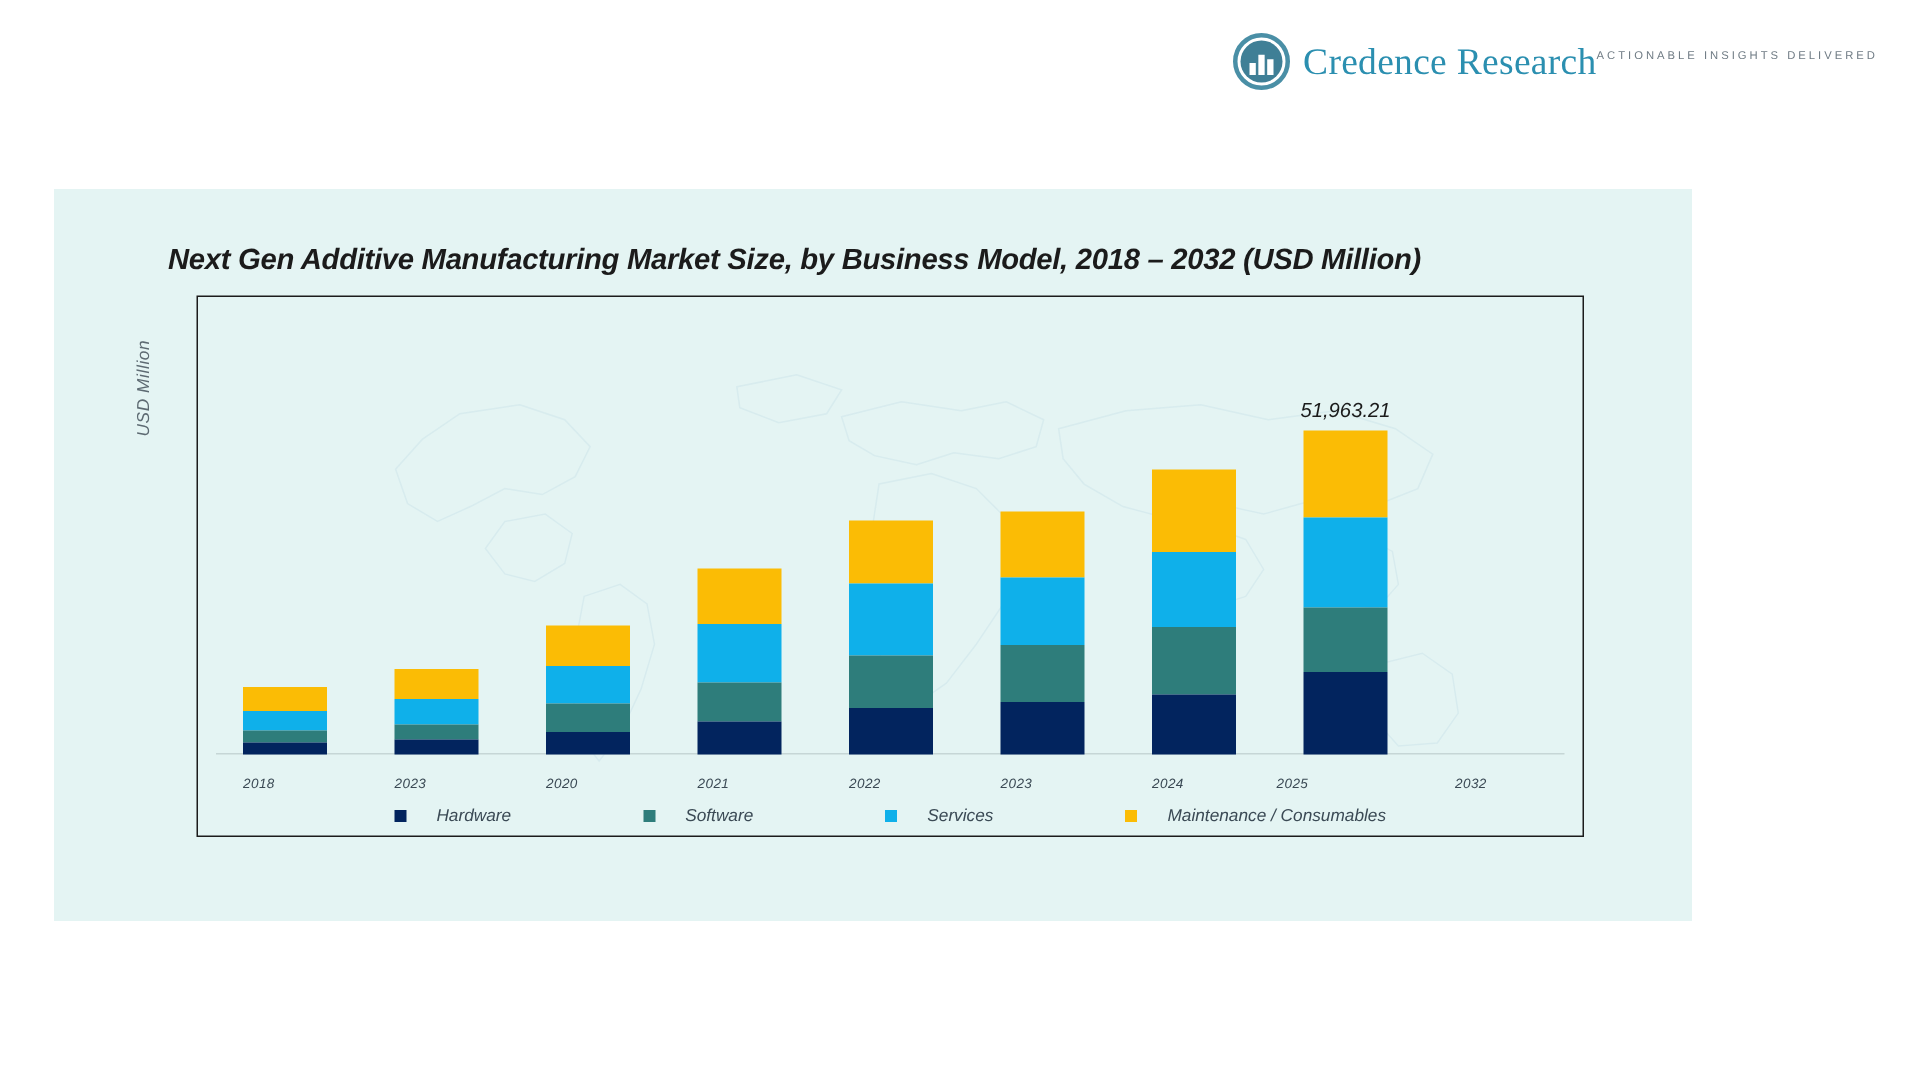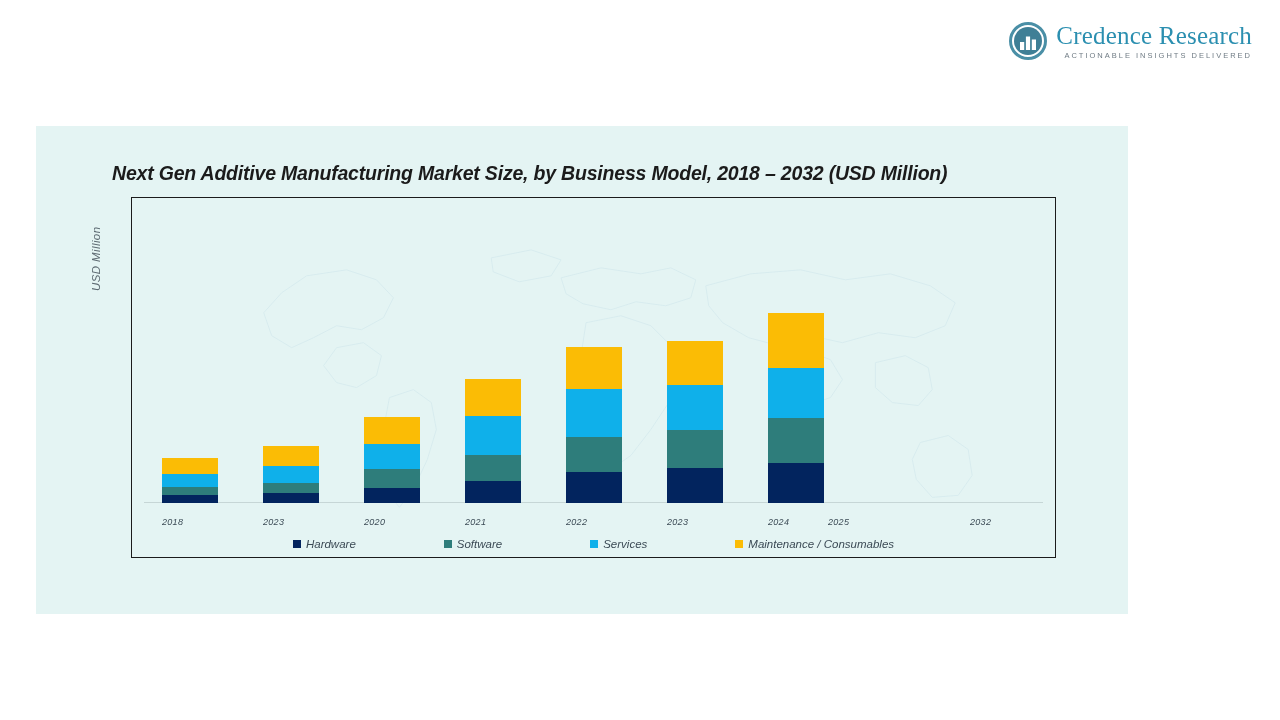--- a/index.html
+++ b/index.html
@@ -24,21 +24,21 @@
     align-items: center;
     gap: 9px;
   }
   #brand-mark {
     width: 38px;
     height: 38px;
     flex: none;
   }
   #brand-words {
     display: flex;
-    flex-direction: column;
+    flex-direction: row;
     line-height: 1;
   }
   #brand-name {
     font-size: 25px;
     color: #2b8fb0;
     letter-spacing: .2px;
     font-family: "Liberation Serif", serif;
   }
   #brand-tag {
     font-size: 7.5px;
@@ -148,21 +148,21 @@
     position: absolute;
     left: 0; right: 0;
     bottom: 7px;
     display: flex;
     justify-content: center;
     gap: 88px;
   }
   .legend-item {
     display: flex;
     align-items: center;
-    gap: 5px;
+    gap: 20px;
   }
   .legend-swatch {
     width: 8px;
     height: 8px;
     flex: none;
   }
   .legend-text {
     font-size: 11.5px;
     color: #3b4a55;
     white-space: nowrap;
@@ -270,21 +270,28 @@
       <div class="tick" style="left:535px;">2023</div>
 
       <div class="bar-group" style="left:636px;">
         <div class="seg" style="background:#fbbc05;height:55px;"></div>
         <div class="seg" style="background:#0fb0ea;height:50px;"></div>
         <div class="seg" style="background:#2e7d7b;height:45px;"></div>
         <div class="seg" style="background:#02245e;height:40px;"></div>
       </div>
       <div class="tick" style="left:636px;">2024</div>
 
-      <div class="tick" style="left:696px;">2025</div>
+      <div class="bar-group" style="left:737px;">
+        <div class="bar-label">51,963.21</div>
+        <div class="seg" style="background:#fbbc05;height:58px;"></div>
+        <div class="seg" style="background:#0fb0ea;height:60px;"></div>
+        <div class="seg" style="background:#2e7d7b;height:43px;"></div>
+        <div class="seg" style="background:#02245e;height:55px;"></div>
+      </div>
+      <div class="tick" style="left:719px;">2025</div>
 
       <div class="tick" style="left:838px;margin-top:32px;">2032</div>
     </div>
 
     <div id="legend">
       <div class="legend-item">
         <span class="legend-swatch" style="background:#02245e;"></span>
         <span class="legend-text">Hardware</span>
       </div>
       <div class="legend-item">

